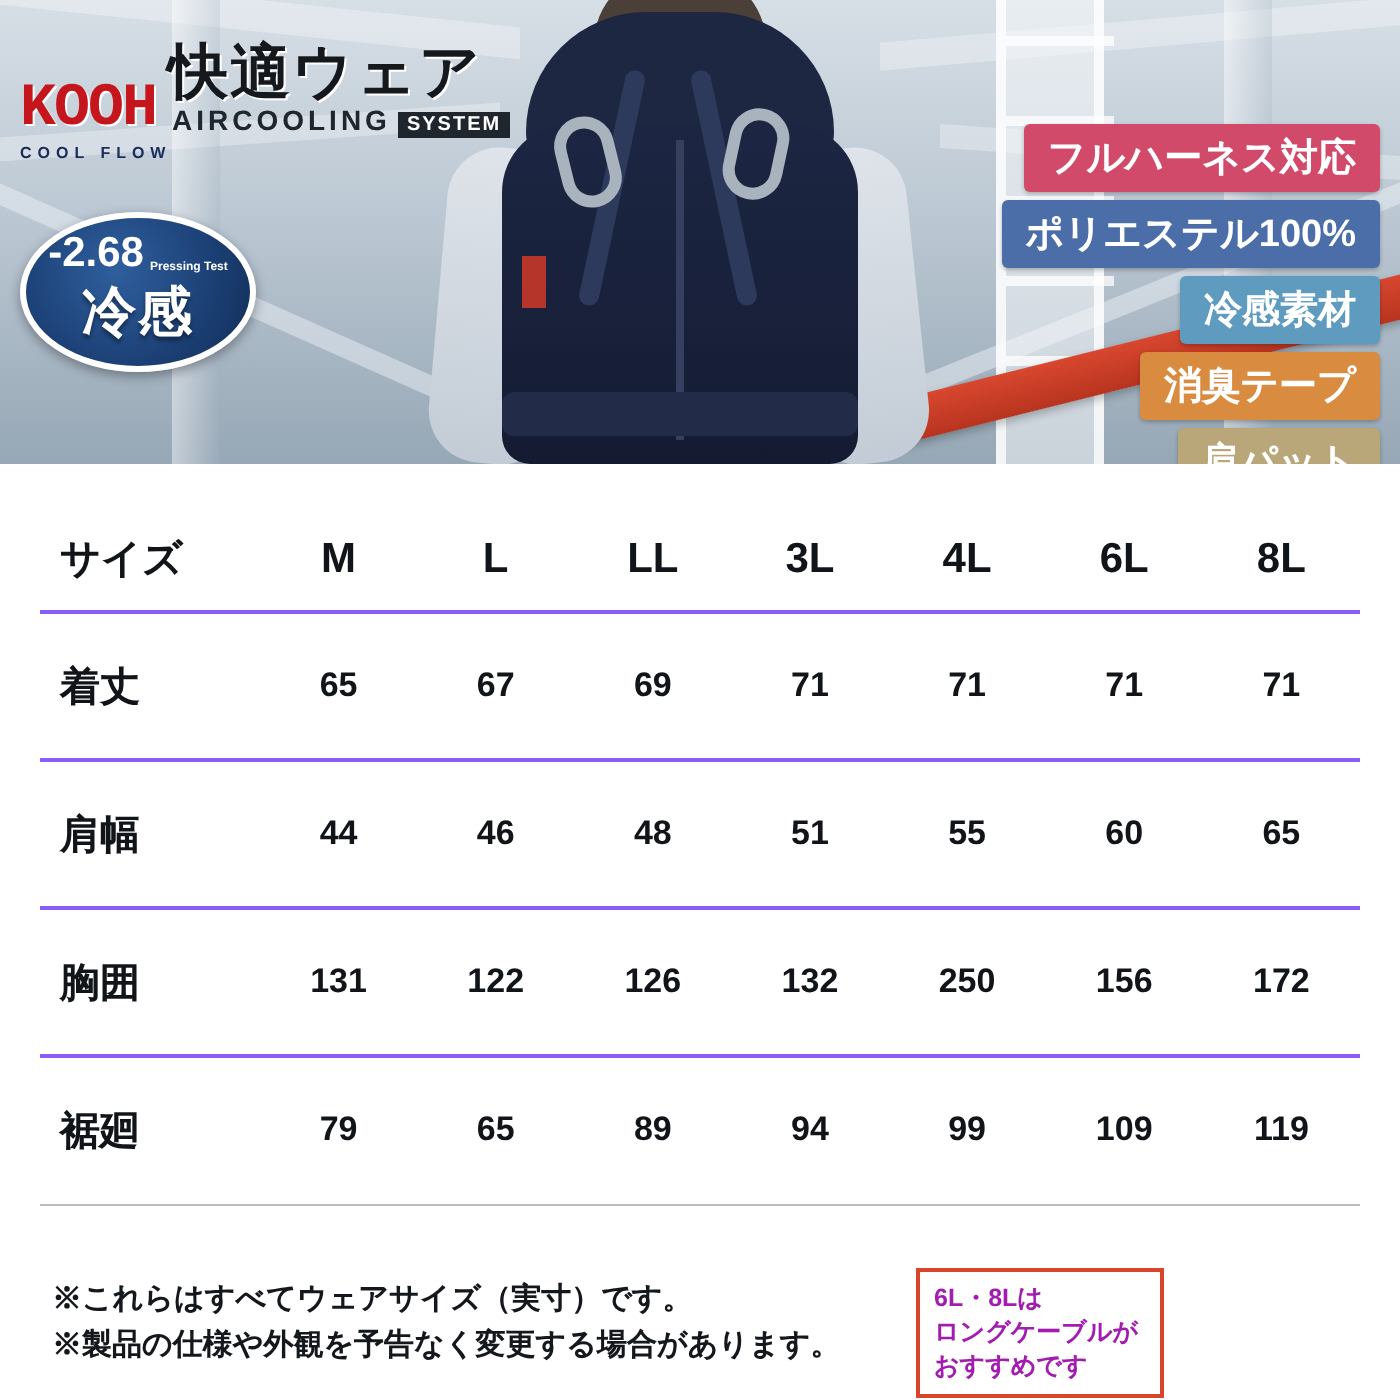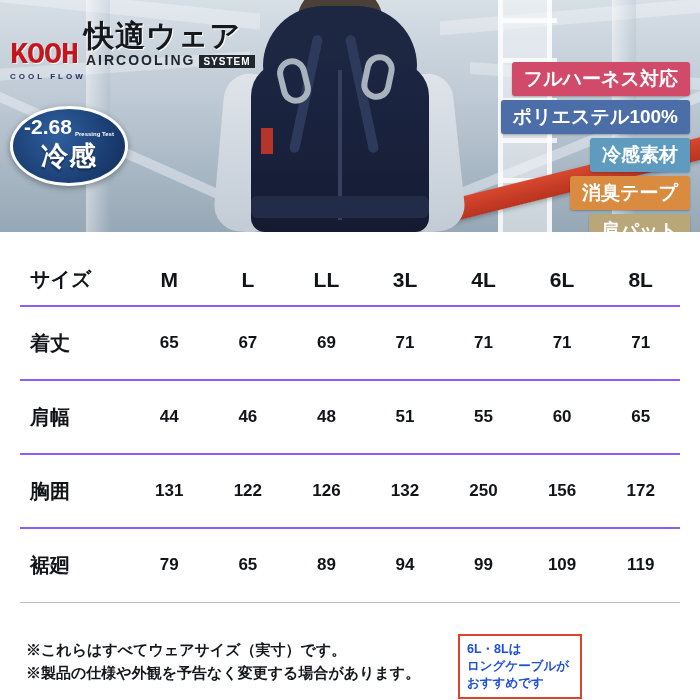--- a/index.html
+++ b/index.html
@@ -196,21 +196,21 @@
   
   .footer {
     position:absolute; left:0; bottom:0; width:596px; height:72px;
   }
   .notes {
     position:absolute; left:26px; top:10px;
     font-size:15px; line-height:1.55; color:#14181d; font-weight:bold;
   }
   .note-box {
     position:absolute; right:14px; top:6px; width:124px;
-    border:2px solid #d9452a; color:#1d4ed8;
+    border:2px solid #d9452a; color:#a21caf;
     font-size:12.5px; font-weight:bold; line-height:1.35;
     padding:5px 7px; background:#ffffff;
   }
 </style>
 </head>
 <body>
 
 <div class="page">
 
   <div class="hero">

